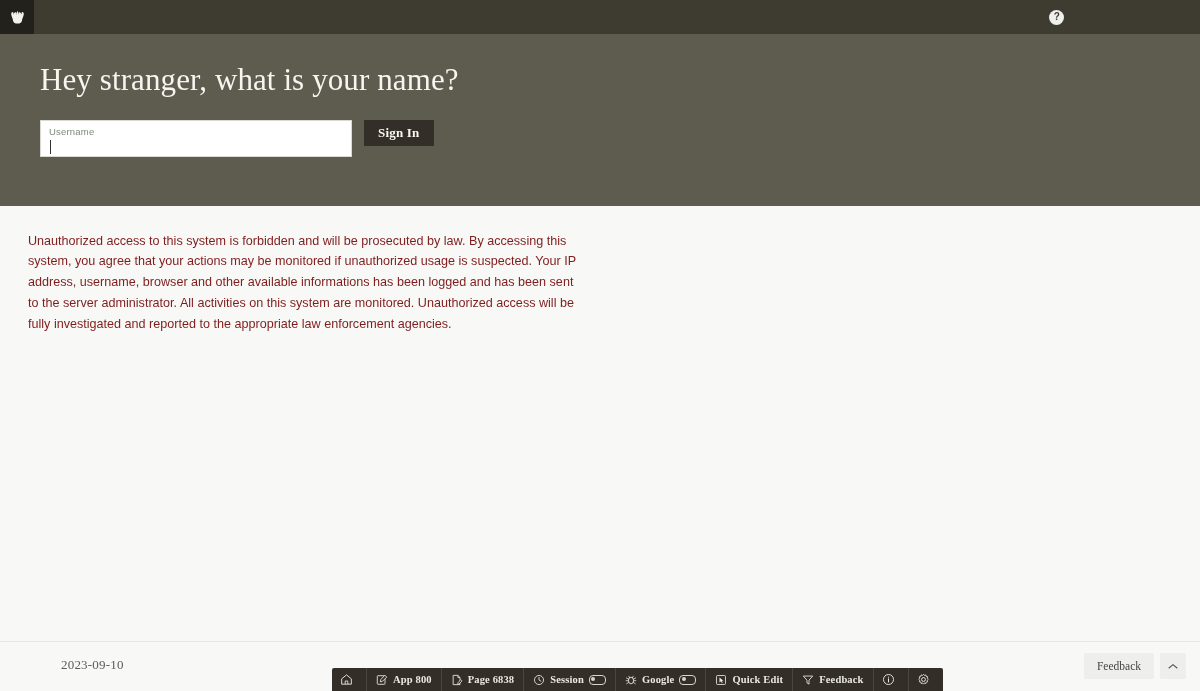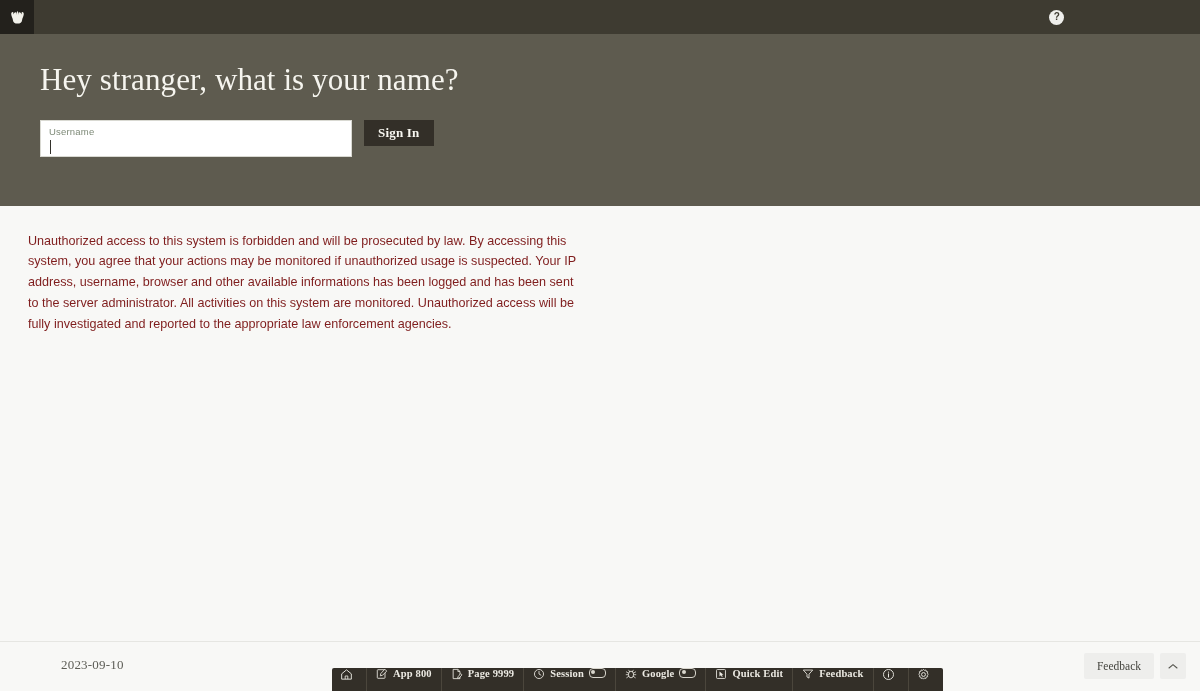--- a/index.html
+++ b/index.html
@@ -215,20 +215,21 @@
     top: 668px;
     height: 23px;
     background: #332f28;
     display: flex;
     align-items: stretch;
     border-radius: 2px 2px 0 0;
     overflow: hidden;
   }
   .dev-item {
     display: flex;
+    align-items: center;
     gap: 5px;
     padding: 0 9px;
     color: #eceae3;
     font-size: 10.5px;
     font-weight: bold;
     font-family: "Liberation Serif", serif;
     letter-spacing: .15px;
     cursor: pointer;
     border-right: 1px solid #4b463c;
     white-space: nowrap;
@@ -333,21 +334,21 @@
   </div>
 
   <div class="dev-item">
     <span>
       <svg width="12" height="12" viewBox="0 0 14 14">
         <path d="M2.5 1.6 H8 L10.5 4.1 V12.4 H2.5 Z" fill="none" stroke="#eceae3" stroke-width="1"></path>
         <path d="M8 1.6 V4.1 H10.5" fill="none" stroke="#eceae3" stroke-width="0.9"></path>
         <path d="M11.3 6.5 L12.9 8.1 L9.4 11.6 L7.6 12.1 L8.1 10.3 Z" fill="#332f28" stroke="#eceae3" stroke-width="0.9"></path>
       </svg>
     </span>
-    <span>Page 9999</span>
+    <span>Page 6838</span>
   </div>
 
   <div class="dev-item">
     <span>
       <svg width="12" height="12" viewBox="0 0 14 14">
         <circle cx="7" cy="7" r="5.3" fill="none" stroke="#eceae3" stroke-width="1"></circle>
         <path d="M7 4 V7 L9.2 8.3" fill="none" stroke="#eceae3" stroke-width="1" stroke-linecap="round"></path>
       </svg>
     </span>
     <span>Session</span>

